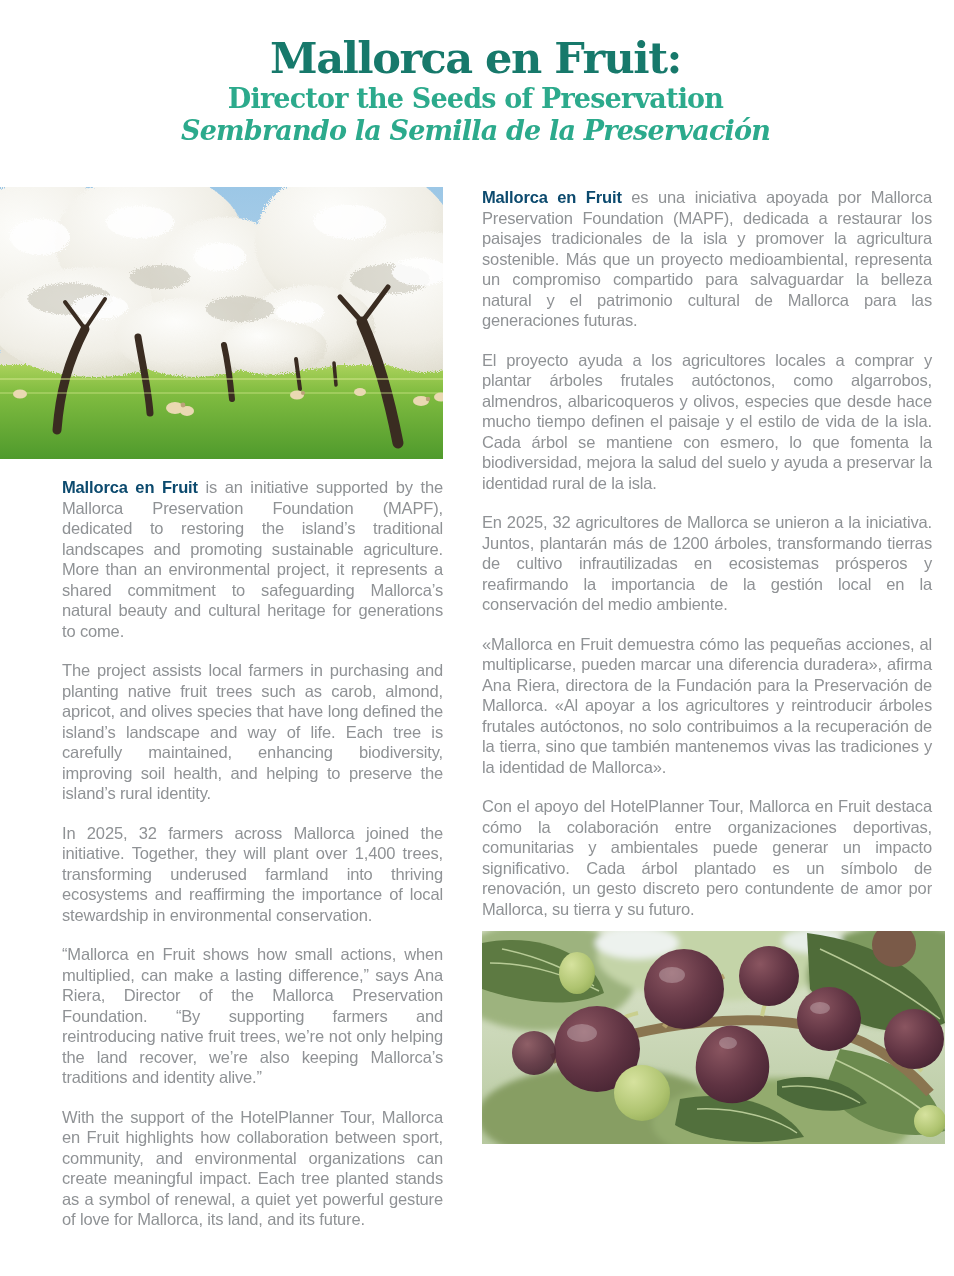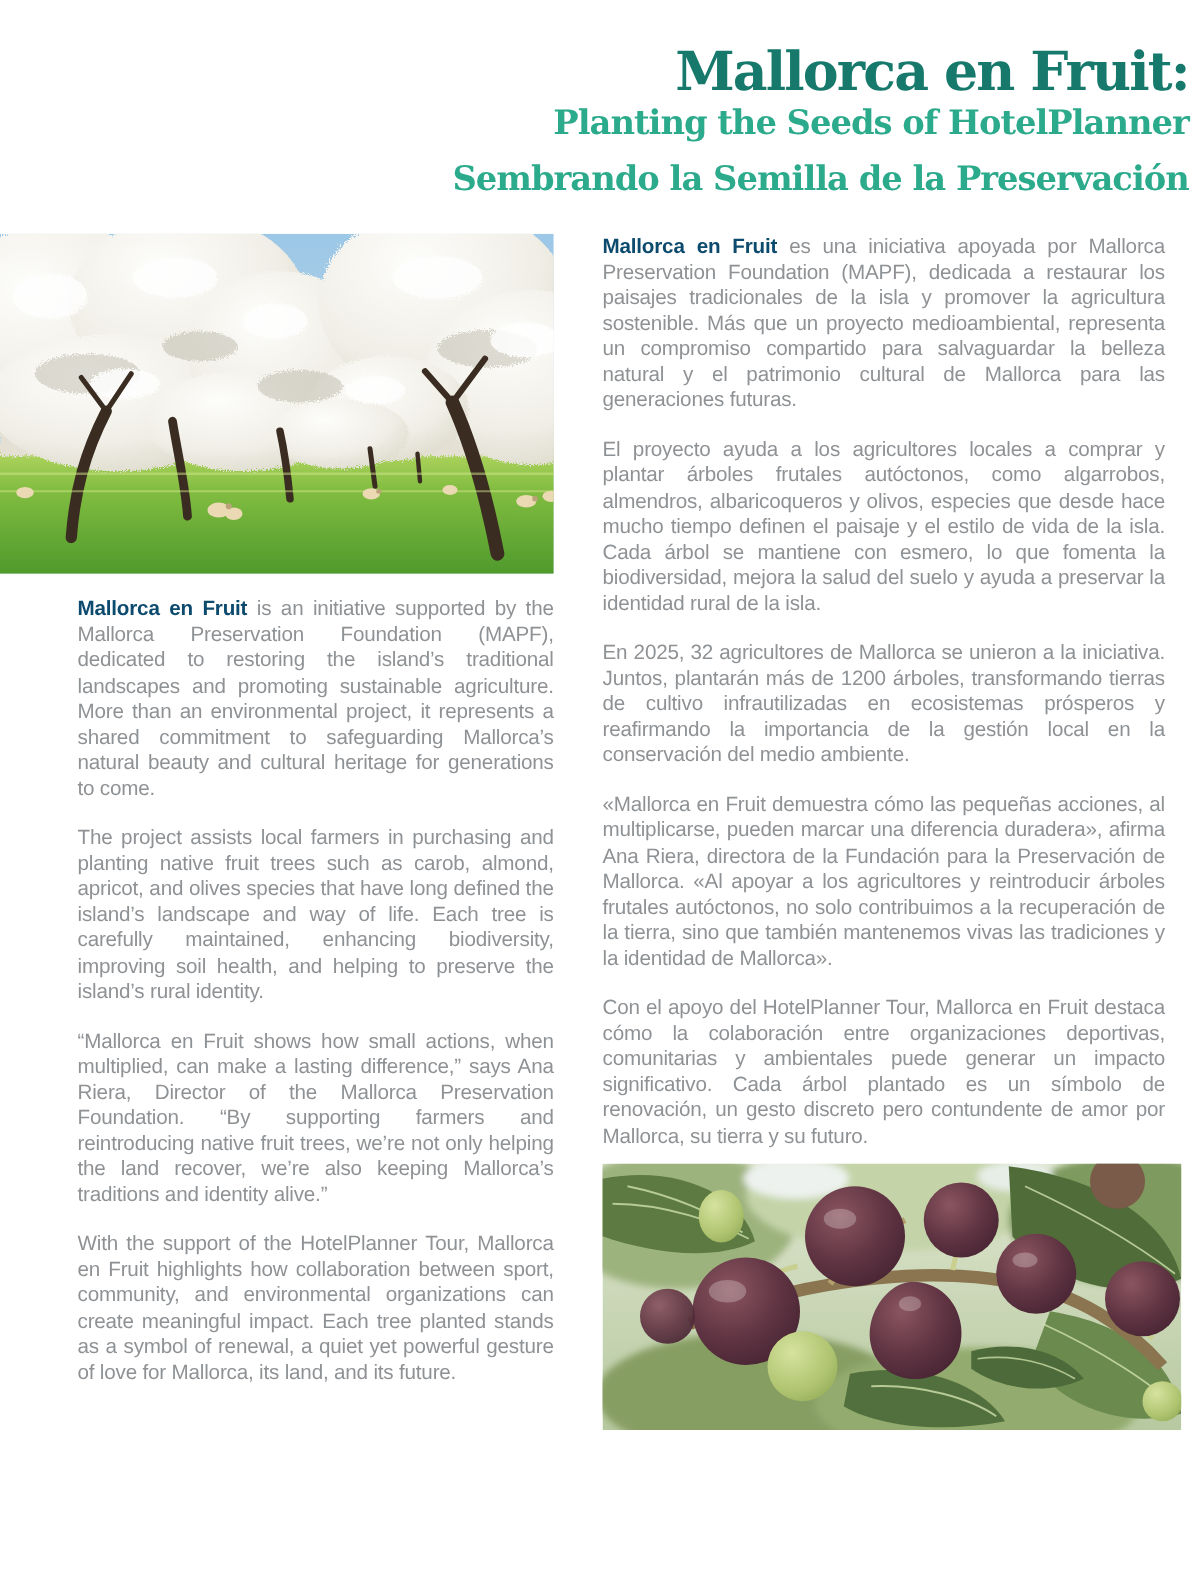--- a/index.html
+++ b/index.html
@@ -7,41 +7,41 @@
     position:relative;
     width:954px;height:1276px;
     margin:0 auto;
     background:#ffffff;
     overflow:hidden;
     font-family:"Liberation Sans",sans-serif;
   }
   
   .title-block{
     position:absolute;top:34px;left:0;width:951px;
-    text-align:right;
+    text-align:center;
   }
   .title-main{
     margin:0;
     font-family:"DejaVu Serif",serif;
     font-weight:bold;
     font-size:43px;
     line-height:1.12;
     letter-spacing:-1.5px;
     color:#17796b;
   }
   .title-sub{
     margin:2px 0 0 0;
     font-family:"DejaVu Serif",serif;
     font-weight:bold;
     font-size:27px;
     line-height:1.14;
     letter-spacing:-0.8px;
     color:#2caa8c;
   }
-  .title-sub.italic{margin-top:14px;}
+  .title-sub.italic{font-style:italic;margin-top:1px;}
   
   .columns{
     position:absolute;top:187px;left:0;width:954px;
     display:flex;align-items:flex-start;
   }
   .col-left{width:443px;flex:0 0 443px;}
   .col-right{width:463px;flex:0 0 463px;margin-left:39px;}
   .photo{margin:0;padding:0;display:block;}
   .photo svg{display:block;}
   .body-text{
@@ -59,21 +59,21 @@
   .lead{font-weight:bold;color:#0c4a6e;}
   .col-right .photo{margin-top:12px;}
 </style>
 </head>
 <body>
 
 <div class="page">
 
   <header class="title-block">
     <h1 class="title-main">Mallorca en Fruit:</h1>
-    <h2 class="title-sub">Planting the Seeds of HotelPlanner</h2>
+    <h2 class="title-sub">Director the Seeds of Preservation</h2>
     <h2 class="title-sub italic">Sembrando la Semilla de la Preservación</h2>
   </header>
 
   <div class="columns">
 
     <div class="col-left" lang="en">
 
       <figure class="photo" role="img" aria-label="Almond orchard in full white bloom with sheep grazing on green grass under a blue sky">
         <svg width="443" height="272" viewBox="0 0 443 272" preserveAspectRatio="none">
           <defs>
@@ -153,20 +153,21 @@
             <circle cx="183" cy="218" r="2.4"></circle>
             <circle cx="303" cy="206" r="2"></circle>
             <circle cx="428" cy="212" r="2.2"></circle>
           </g>
         </svg>
       </figure>
 
       <div class="body-text">
         <p><span class="lead">Mallorca en Fruit</span><span> is an initiative supported by the Mallorca Preservation Foundation (MAPF), dedicated to restoring the island’s traditional landscapes and promoting sustainable agriculture. More than an environmental project, it represents a shared commitment to safeguarding Mallorca’s natural beauty and cultural heritage for generations to come.</span></p>
         <p>The project assists local farmers in purchasing and planting native fruit trees such as carob, almond, apricot, and olives species that have long defined the island’s landscape and way of life. Each tree is carefully maintained, enhancing biodiversity, improving soil health, and helping to preserve the island’s rural identity.</p>
+        <p>In 2025, 32 farmers across Mallorca joined the initiative. Together, they will plant over 1,400 trees, transforming underused farmland into thriving ecosystems and reaffirming the importance of local stewardship in environmental conservation.</p>
         <p>“Mallorca en Fruit shows how small actions, when multiplied, can make a lasting difference,” says Ana Riera, Director of the Mallorca Preservation Foundation. “By supporting farmers and reintroducing native fruit trees, we’re not only helping the land recover, we’re also keeping Mallorca’s traditions and identity alive.”</p>
         <p>With the support of the HotelPlanner Tour, Mallorca en Fruit highlights how collaboration between sport, community, and environmental organizations can create meaningful impact. Each tree planted stands as a symbol of renewal, a quiet yet powerful gesture of love for Mallorca, its land, and its future.</p>
       </div>
     </div>
 
     <div class="col-right" lang="es">
 
       <div class="body-text">
         <p><span class="lead">Mallorca en Fruit</span><span> es una iniciativa apoyada por Mallorca Preservation Foundation (MAPF), dedicada a restaurar los paisajes tradicionales de la isla y promover la agricultura sostenible. Más que un proyecto medioambiental, representa un compromiso compartido para salvaguardar la belleza natural y el patrimonio cultural de Mallorca para las generaciones futuras.</span></p>
         <p>El proyecto ayuda a los agricultores locales a comprar y plantar árboles frutales autóctonos, como algarrobos, almendros, albaricoqueros y olivos, especies que desde hace mucho tiempo definen el paisaje y el estilo de vida de la isla. Cada árbol se mantiene con esmero, lo que fomenta la biodiversidad, mejora la salud del suelo y ayuda a preservar la identidad rural de la isla.</p>

